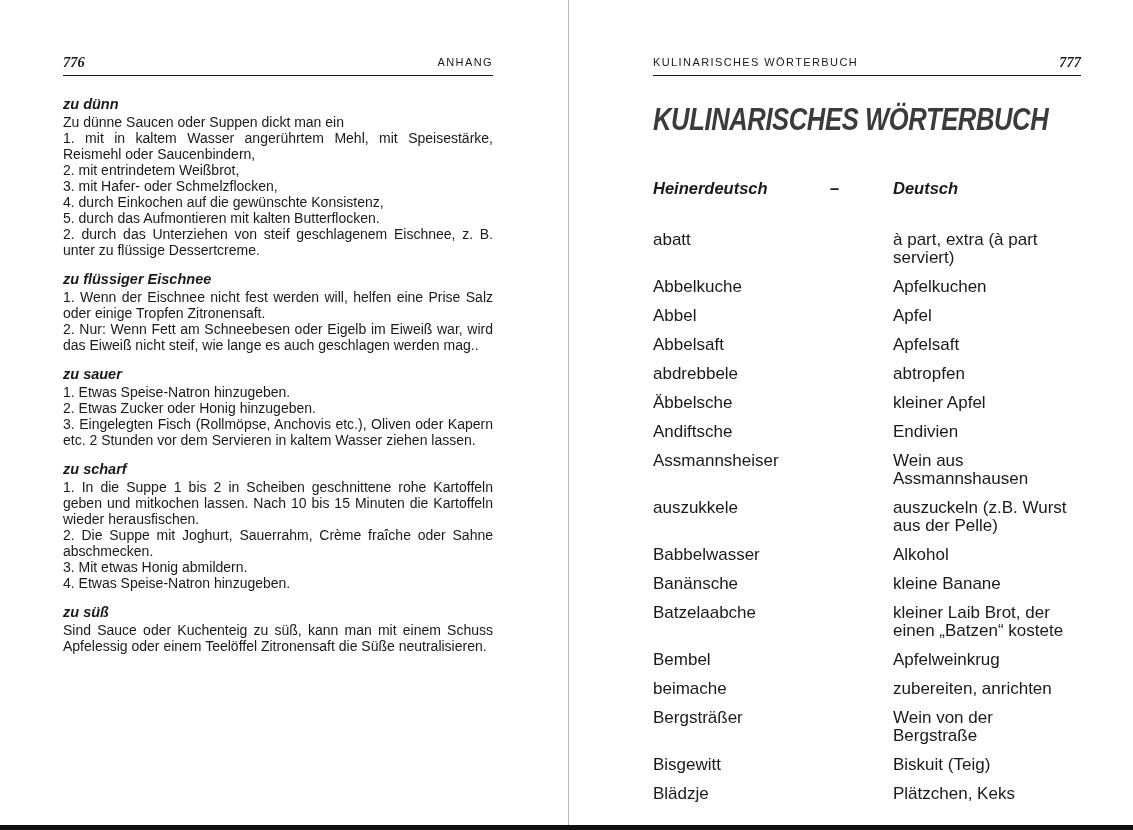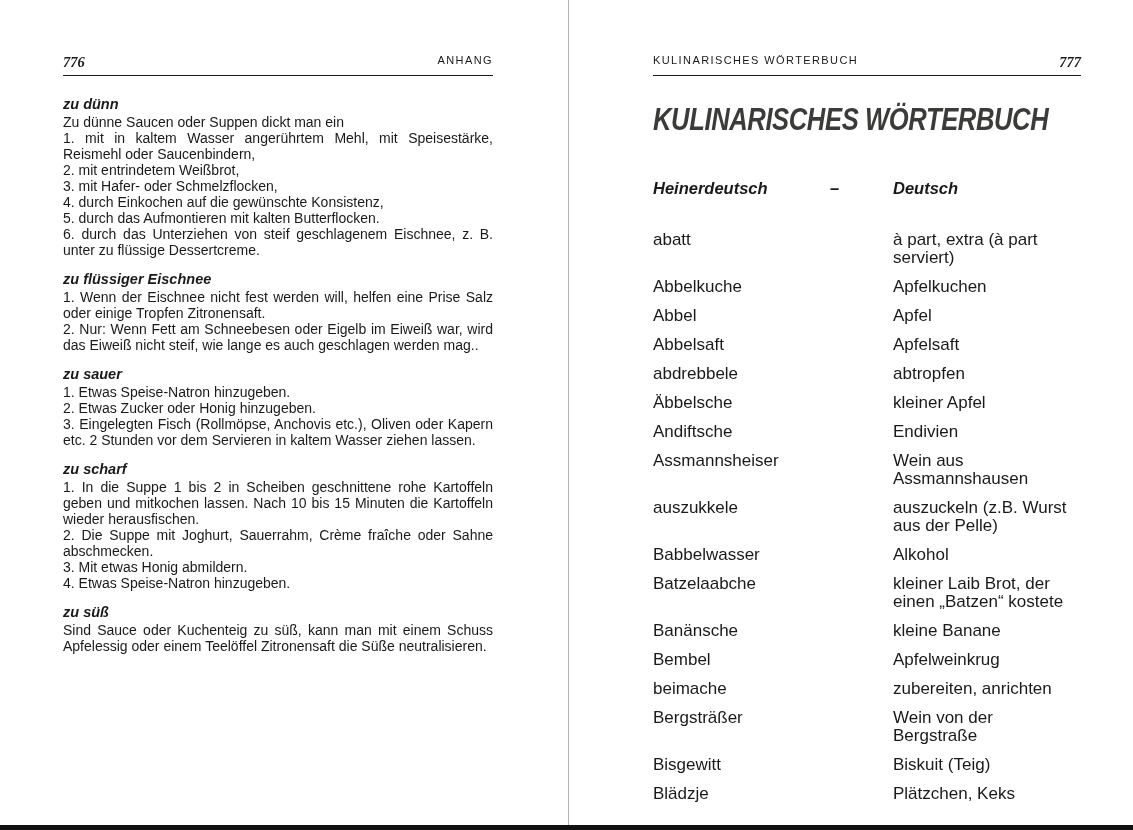--- a/index.html
+++ b/index.html
@@ -18,21 +18,21 @@
   .divider {
     position:absolute; left:568px; top:0; width:1px; height:830px;
     background:#b5b5b5;
   }
   .bottom-bar {
     position:absolute; left:0; bottom:0; width:1133px; height:5px;
     background:#111111;
   }
 
   .page-header {
-    display:flex; justify-content:space-between; align-items:flex-start;
+    display:flex; justify-content:space-between; align-items:center;
     height:16px;
   }
   .pagenum {
     font-family:"Liberation Serif","DejaVu Serif",serif;
     font-style:italic; font-weight:700; font-size:14.5px;
   }
   .running-head {
     font-size:11px; letter-spacing:1.4px; color:#1a1a1a;
   }
   .rule { border-bottom:1.3px solid #1a1a1a; margin-top:5px; }
@@ -89,21 +89,21 @@
     <div class="rule"></div>
     <div class="tips-body" id="tips-body">
         <section class="tip-section">
           <h3 class="tip-heading">zu dünn</h3>
           <p class="tip-par">Zu dünne Saucen oder Suppen dickt man ein</p>
           <p class="tip-par">1. mit in kaltem Wasser angerührtem Mehl, mit Speisestärke, Reismehl oder Saucenbindern,</p>
           <p class="tip-par">2. mit entrindetem Weißbrot,</p>
           <p class="tip-par">3. mit Hafer- oder Schmelzflocken,</p>
           <p class="tip-par">4. durch Einkochen auf die gewünschte Konsistenz,</p>
           <p class="tip-par">5. durch das Aufmontieren mit kalten Butterflocken.</p>
-          <p class="tip-par">6. durch das Unterziehen von steif geschlagenem Eischnee, z. B. unter zu flüssige Dessertcreme.</p>
+          <p class="tip-par">2. durch das Unterziehen von steif geschlagenem Eischnee, z. B. unter zu flüssige Dessertcreme.</p>
         </section>
         <section class="tip-section">
           <h3 class="tip-heading">zu flüssiger Eischnee</h3>
           <p class="tip-par">1. Wenn der Eischnee nicht fest werden will, helfen eine Prise Salz oder einige Tropfen Zitronensaft.</p>
           <p class="tip-par">2. Nur: Wenn Fett am Schneebesen oder Eigelb im Eiweiß war, wird das Eiweiß nicht steif, wie lange es auch geschlagen werden mag..</p>
         </section>
         <section class="tip-section">
           <h3 class="tip-heading">zu sauer</h3>
           <p class="tip-par">1. Etwas Speise-Natron hinzugeben.</p>
           <p class="tip-par">2. Etwas Zucker oder Honig hinzugeben.</p>
@@ -173,28 +173,28 @@
         </div>
         <div class="dict-row">
           <span class="dict-term">auszukkele</span>
           <span class="dict-def">auszuckeln (z.B. Wurst aus der Pelle)</span>
         </div>
         <div class="dict-row">
           <span class="dict-term">Babbelwasser</span>
           <span class="dict-def">Alkohol</span>
         </div>
         <div class="dict-row">
+          <span class="dict-term">Banänsche</span>
+          <span class="dict-def">kleine Banane</span>
+        </div>
+        <div class="dict-row">
           <span class="dict-term">Batzelaabche</span>
           <span class="dict-def">kleiner Laib Brot, der einen „Batzen“ kostete</span>
         </div>
         <div class="dict-row">
-          <span class="dict-term">Banänsche</span>
-          <span class="dict-def">kleine Banane</span>
-        </div>
-        <div class="dict-row">
           <span class="dict-term">Bembel</span>
           <span class="dict-def">Apfelweinkrug</span>
         </div>
         <div class="dict-row">
           <span class="dict-term">beimache</span>
           <span class="dict-def">zubereiten, anrichten</span>
         </div>
         <div class="dict-row">
           <span class="dict-term">Bergsträßer</span>
           <span class="dict-def">Wein von der Bergstraße</span>

